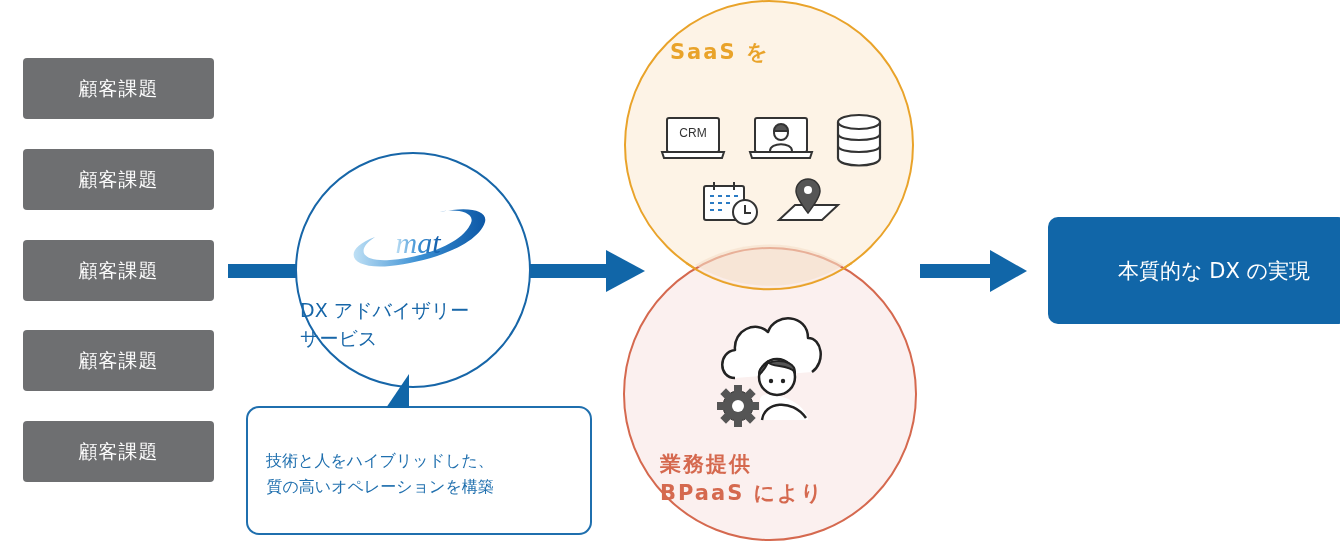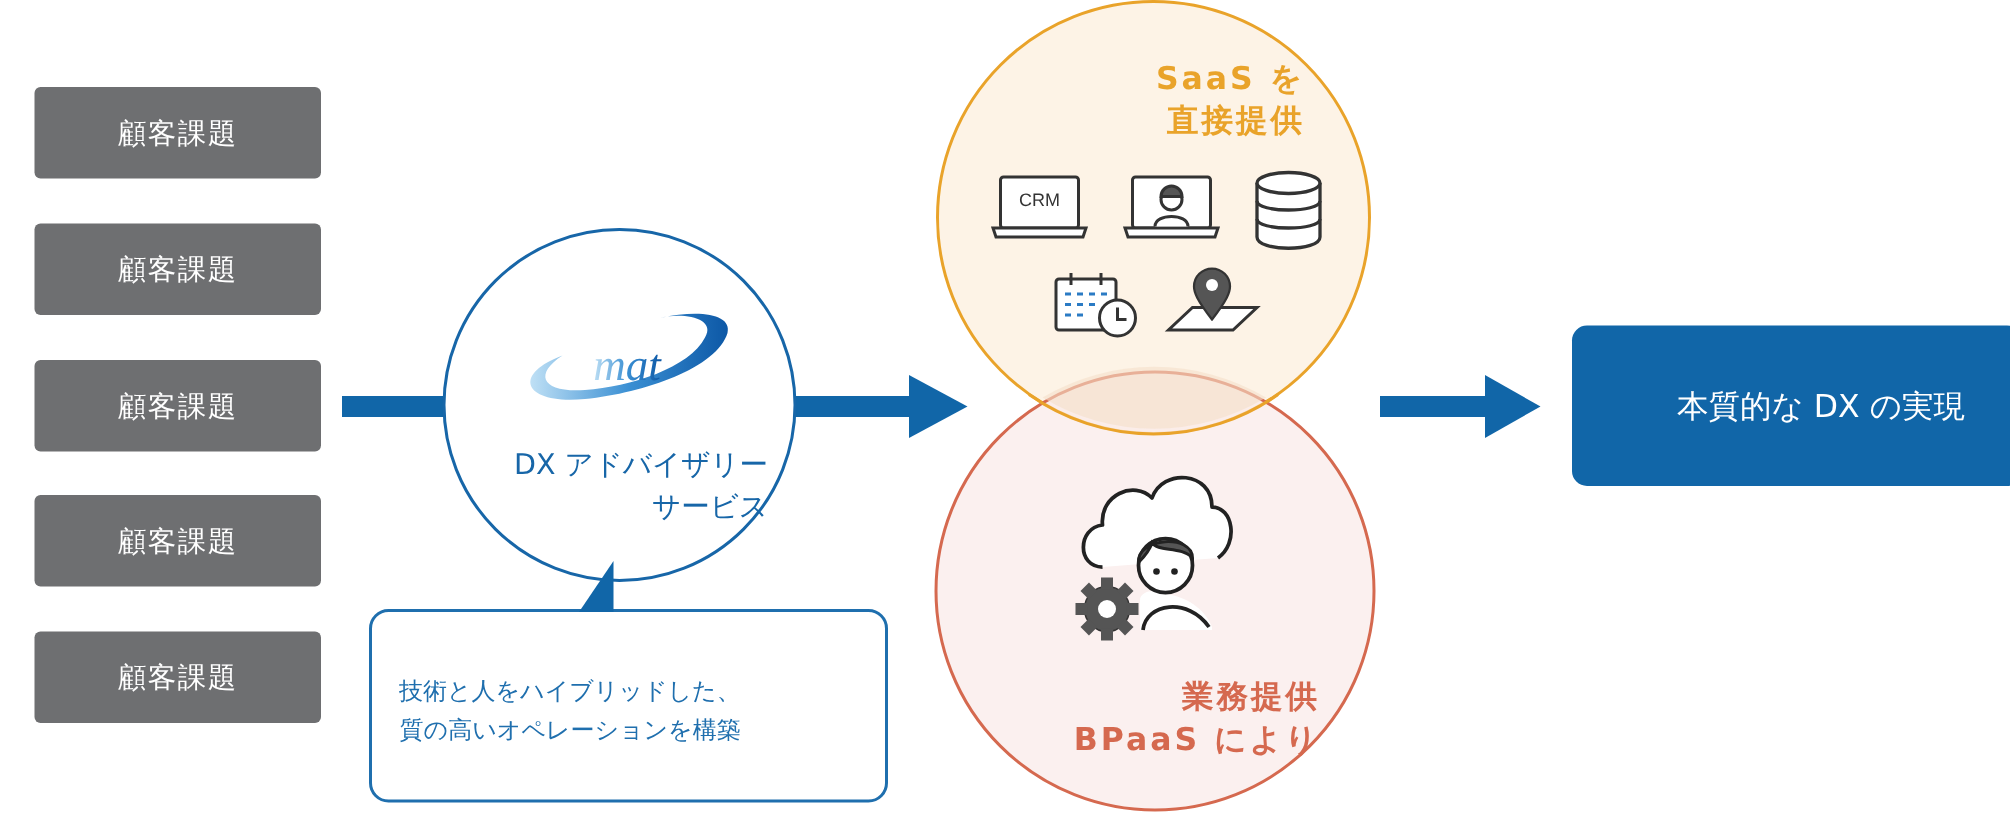--- a/index.html
+++ b/index.html
@@ -1,20 +1,20 @@
 <!DOCTYPE html>
 <html><head>
 <meta charset="utf-8">
 <style>
   html,body{margin:0;padding:0;background:#ffffff;}
   body{width:1340px;height:543px;position:relative;overflow:hidden;font-family:"DejaVu Sans","Liberation Sans",sans-serif;}
   .issue{position:absolute;left:0;width:191px;height:61px;background:#6e6f71;border-radius:4px;color:#ffffff;font-size:19px;display:flex;align-items:center;justify-content:center;letter-spacing:1px;margin-left:23px;}
   svg.canvas{position:absolute;left:0;top:0;}
-  .txt{position:absolute;text-align:right;white-space:nowrap;}
-  .advisory-label{left:284px;top:296px;width:228px;color:#1766a8;font-size:19px;line-height:28px;}
+  .txt{position:absolute;text-align:left;white-space:nowrap;}
+  .advisory-label{left:300px;top:296px;width:228px;color:#1766a8;font-size:19px;line-height:28px;}
   .callout-text{left:266px;top:448px;color:#1f6fae;font-size:16px;line-height:26px;text-align:right;}
   .saas-title{left:670px;top:38px;width:200px;color:#e9a32a;font-size:21px;line-height:28px;font-weight:bold;letter-spacing:2px;}
   .bpaas-title{left:660px;top:450px;width:220px;color:#d5694f;font-size:21px;line-height:29px;font-weight:bold;letter-spacing:2px;}
   .result-box{position:absolute;left:1048px;top:217px;width:268px;height:107px;background:#1166a8;border-radius:10px;color:#ffffff;font-size:21px;display:flex;align-items:center;justify-content:center;padding-left:32px;}
   .crm-text{position:absolute;left:671px;top:126px;width:44px;text-align:center;font-size:12px;font-weight:normal;color:#333;font-family:"Liberation Sans",sans-serif;}
 </style>
 </head>
 <body>
 
 <div class="issue" style="top:58px">
@@ -148,21 +148,20 @@
   <div>サービス</div>
 </div>
 
 <div class="txt callout-text">
   <div>技術と人をハイブリッドした、</div>
   <div>質の高いオペレーションを構築</div>
 </div>
 
 <div class="txt saas-title">
   <div>SaaS を</div>
-  <div>直接提供</div>
 </div>
 
 <div class="txt bpaas-title">
   <div>業務提供</div>
   <div>BPaaS により</div>
 </div>
 
 <div class="result-box">
   <span>本質的な DX の実現</span>
 </div>

